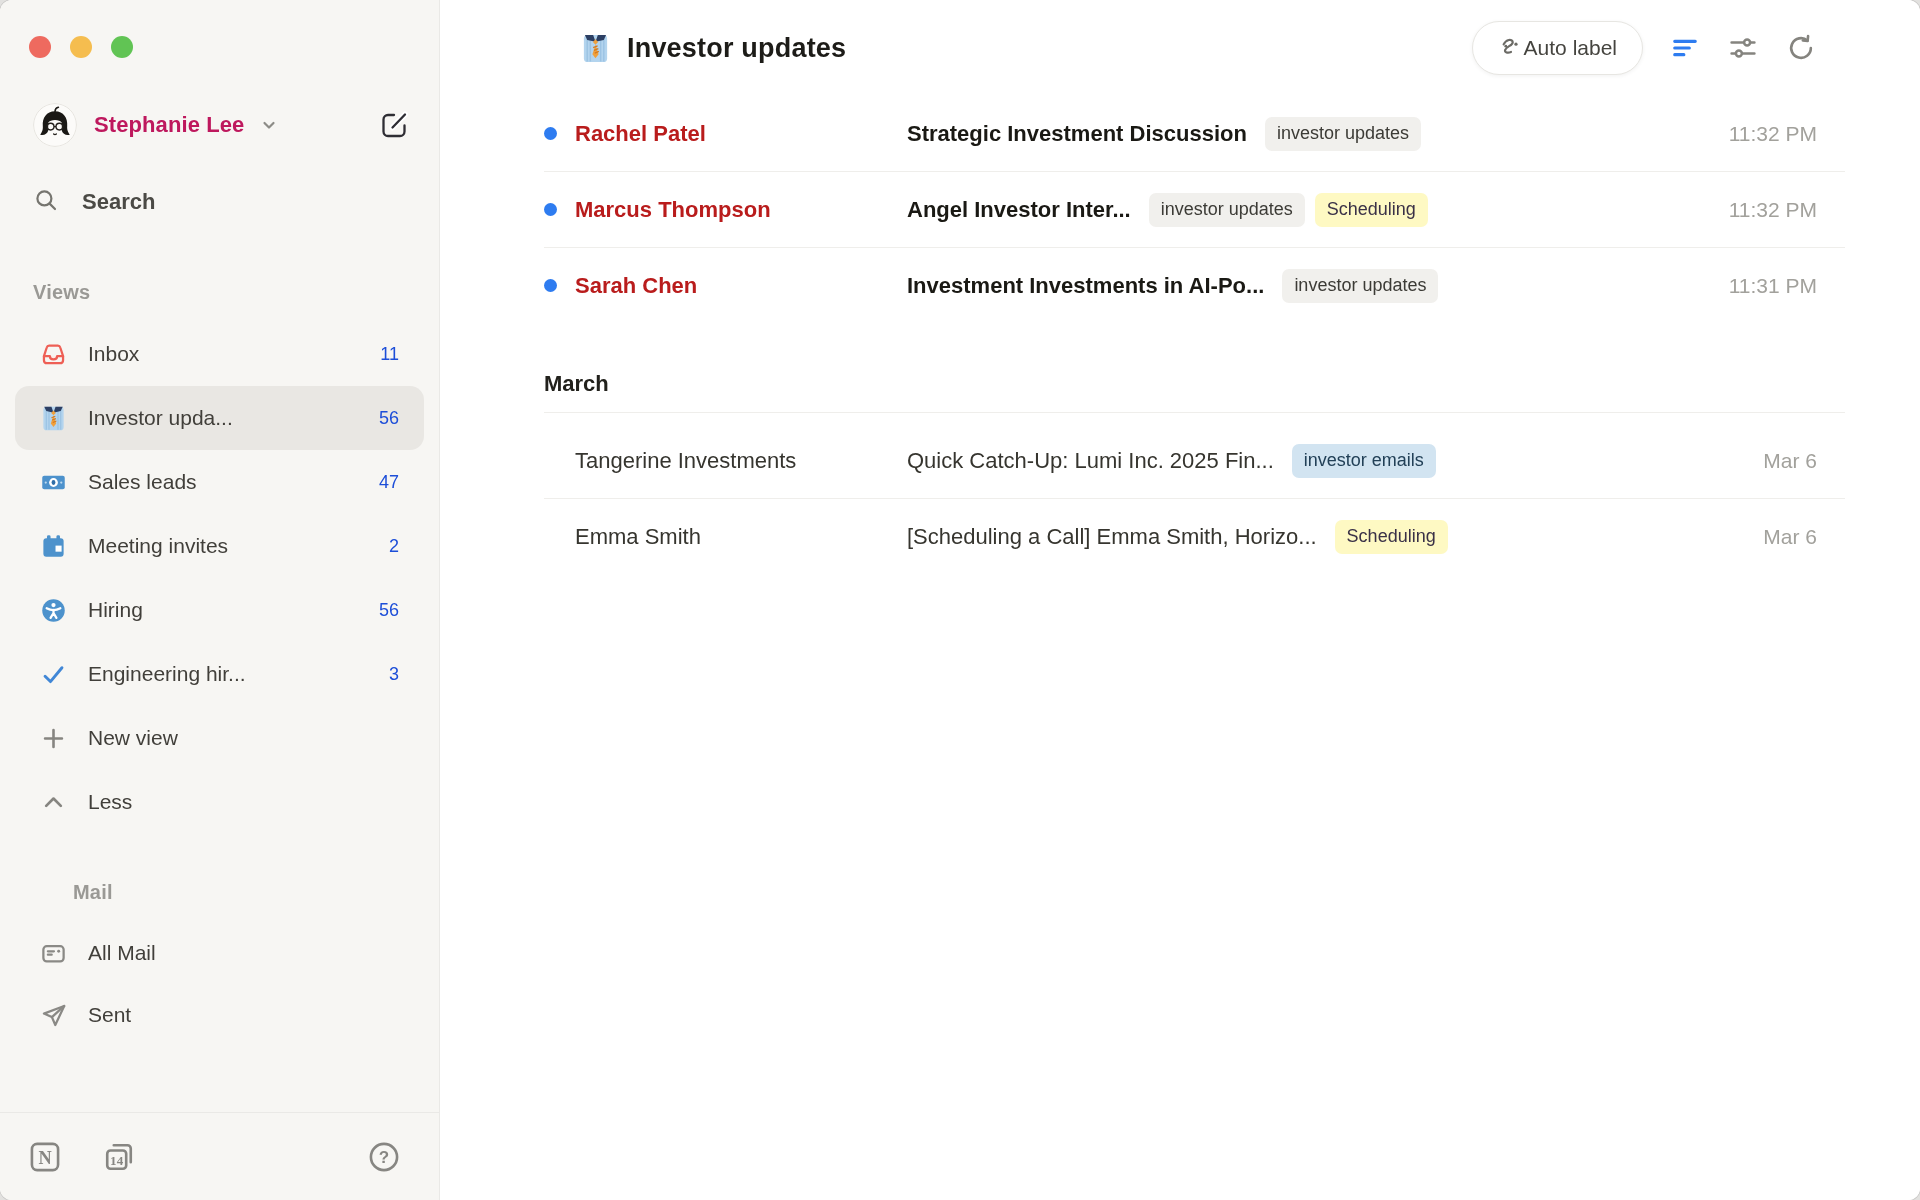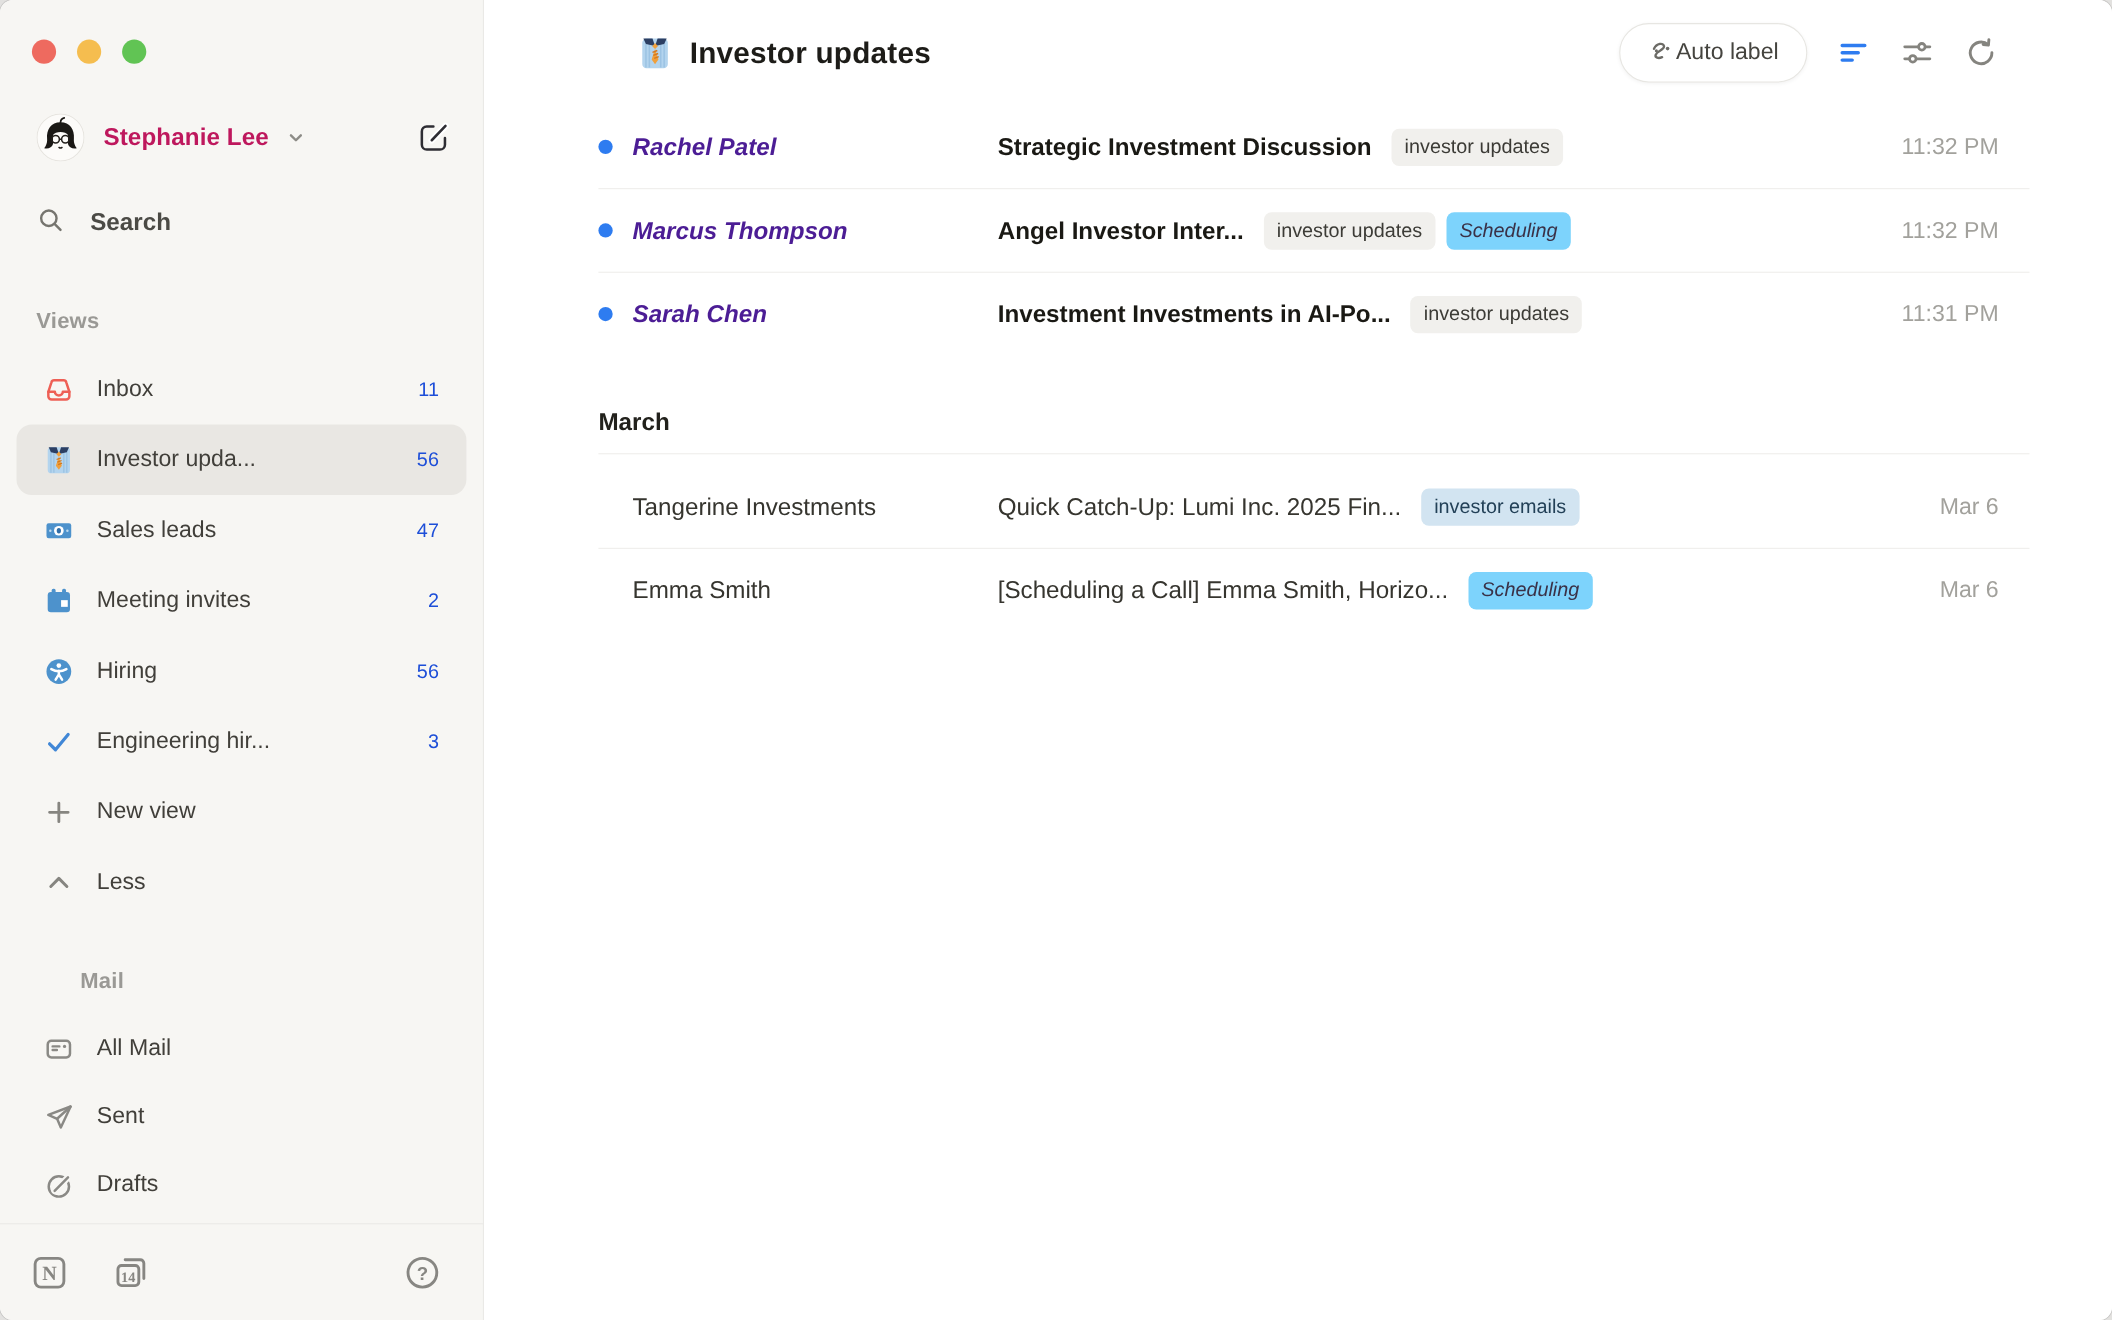--- a/index.html
+++ b/index.html
@@ -52,29 +52,29 @@
                     box-shadow:0 1px 4px rgba(0,0,0,.06); display:flex; align-items:center; cursor:pointer;
                     font-family:inherit; }
   .auto-label-btn .label { font-size:21px; color:#45443f; font-weight:500; }
   .hicon { width:32px; height:32px; cursor:pointer; display:flex; align-items:center; justify-content:center; }
 
   .list { position:absolute; top:96px; left:0; right:0; }
   .row { height:75px; display:flex; align-items:center; padding:0 103px 0 104px; cursor:pointer; }
   .dot-col { width:31px; flex:none; }
   .unread-dot { width:13px; height:13px; border-radius:50%; background:#2e7cf0; display:block; }
   .sender { width:332px; flex:none; font-size:22px; white-space:nowrap; overflow:hidden; }
-  .row.unread .sender { font-weight:700; color:#4c1d95;font-style:italic; }
+  .row.unread .sender { font-weight:700; color:#b91c1c; }
   .row.read   .sender { font-weight:400; color:#36352f; }
   .subject { font-size:22px; white-space:nowrap; }
   .row.unread .subject { font-weight:600; color:#1a1914; }
   .row.read   .subject { font-weight:400; color:#36352f; }
   .tags { display:flex; gap:10px; margin-left:18px; flex:none; }
   .tag { height:34px; padding:0 12px; border-radius:7px; font-size:18px; font-weight:500; display:flex; align-items:center; white-space:nowrap; }
   .tag-gray   { background:#f1f0ed; color:#3c3b36; }
-  .tag-purple { background:#7dd3fc; color:#3a3147;font-style:italic; }
+  .tag-purple { background:#fef9c3; color:#3a3147; }
   .tag-blue   { background:#d2e4f1; color:#224057; }
   .time { margin-left:auto; padding-left:20px; font-size:21px; color:#a2a19c; white-space:nowrap; }
   .row-divider { height:1px; background:#efeeeb; margin-left:104px; margin-right:75px; }
   .month-header { margin-top:33px; height:56px; display:flex; align-items:center; padding:0 103px 0 104px;
                   font-size:22px; font-weight:600; color:#22211c; }
   .month-spacer { height:10px; }
 </style>
 </head>
 <body>
 
@@ -242,31 +242,20 @@
 
       </div>
       <div class="nav-item">
         <span class="nav-icon">
           <svg viewBox="0 0 24 24" width="27" height="27" fill="none" stroke="#8a8985" stroke-width="2" stroke-linecap="round" stroke-linejoin="round">
             <path d="M21.5,3.5 L3.5,10.3 L10.6,13.4 L13.6,20.5 Z"></path>
             <path d="M21.5,3.5 L10.6,13.4"></path>
           </svg>
         </span>
         <span class="nav-label">Sent</span>
-
-      </div>
-      <div class="nav-item">
-        <span class="nav-icon">
-          <svg viewBox="0 0 24 24" width="27" height="27" fill="none" stroke-linecap="round">
-            <circle cx="12" cy="13" r="8.2" stroke="#8a8985" stroke-width="2"></circle>
-            <path d="M8.6,16.6 L19.4,5.6" stroke="#f7f6f3" stroke-width="5.4"></path>
-            <path d="M8.6,16.6 L19.4,5.6" stroke="#8a8985" stroke-width="2"></path>
-          </svg>
-        </span>
-        <span class="nav-label">Drafts</span>
 
       </div>
     </nav>
 
     <div class="sidebar-footer">
       <span class="foot-icon">
         <svg viewBox="0 0 26 26" width="34" height="34" fill="none">
           <rect x="3" y="3" width="20" height="20" rx="4" stroke="#878682" stroke-width="2"></rect>
           <text x="13" y="18.3" text-anchor="middle" font-family="'Liberation Serif','DejaVu Serif',serif" font-size="14" font-weight="bold" fill="#878682">N</text>
         </svg>

